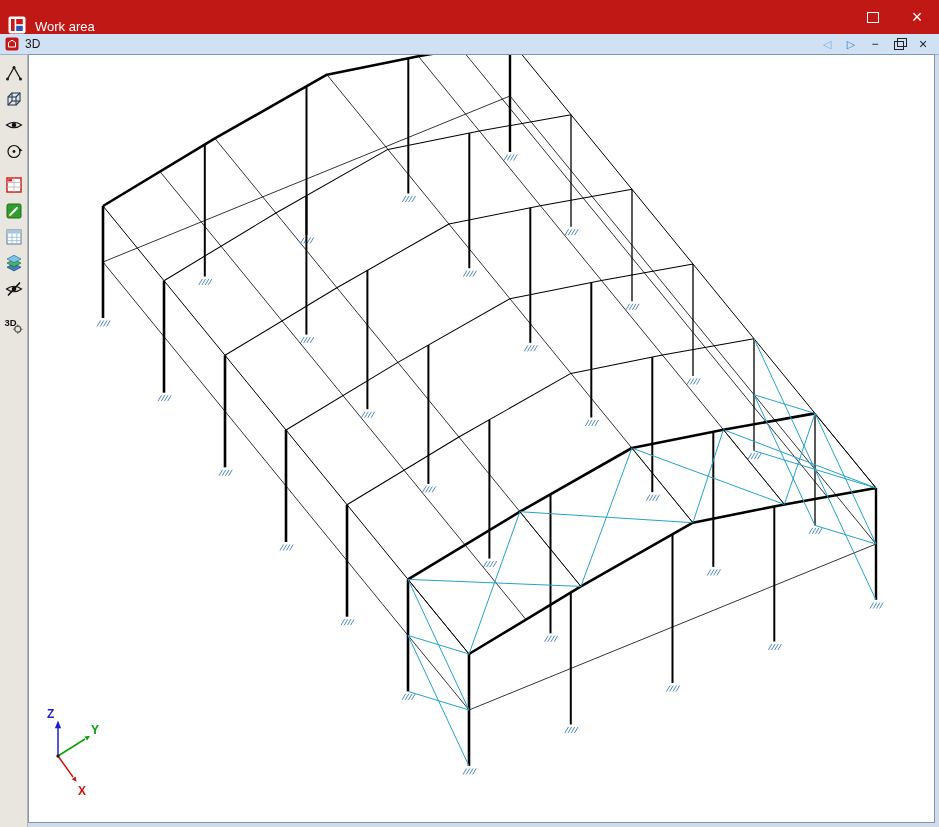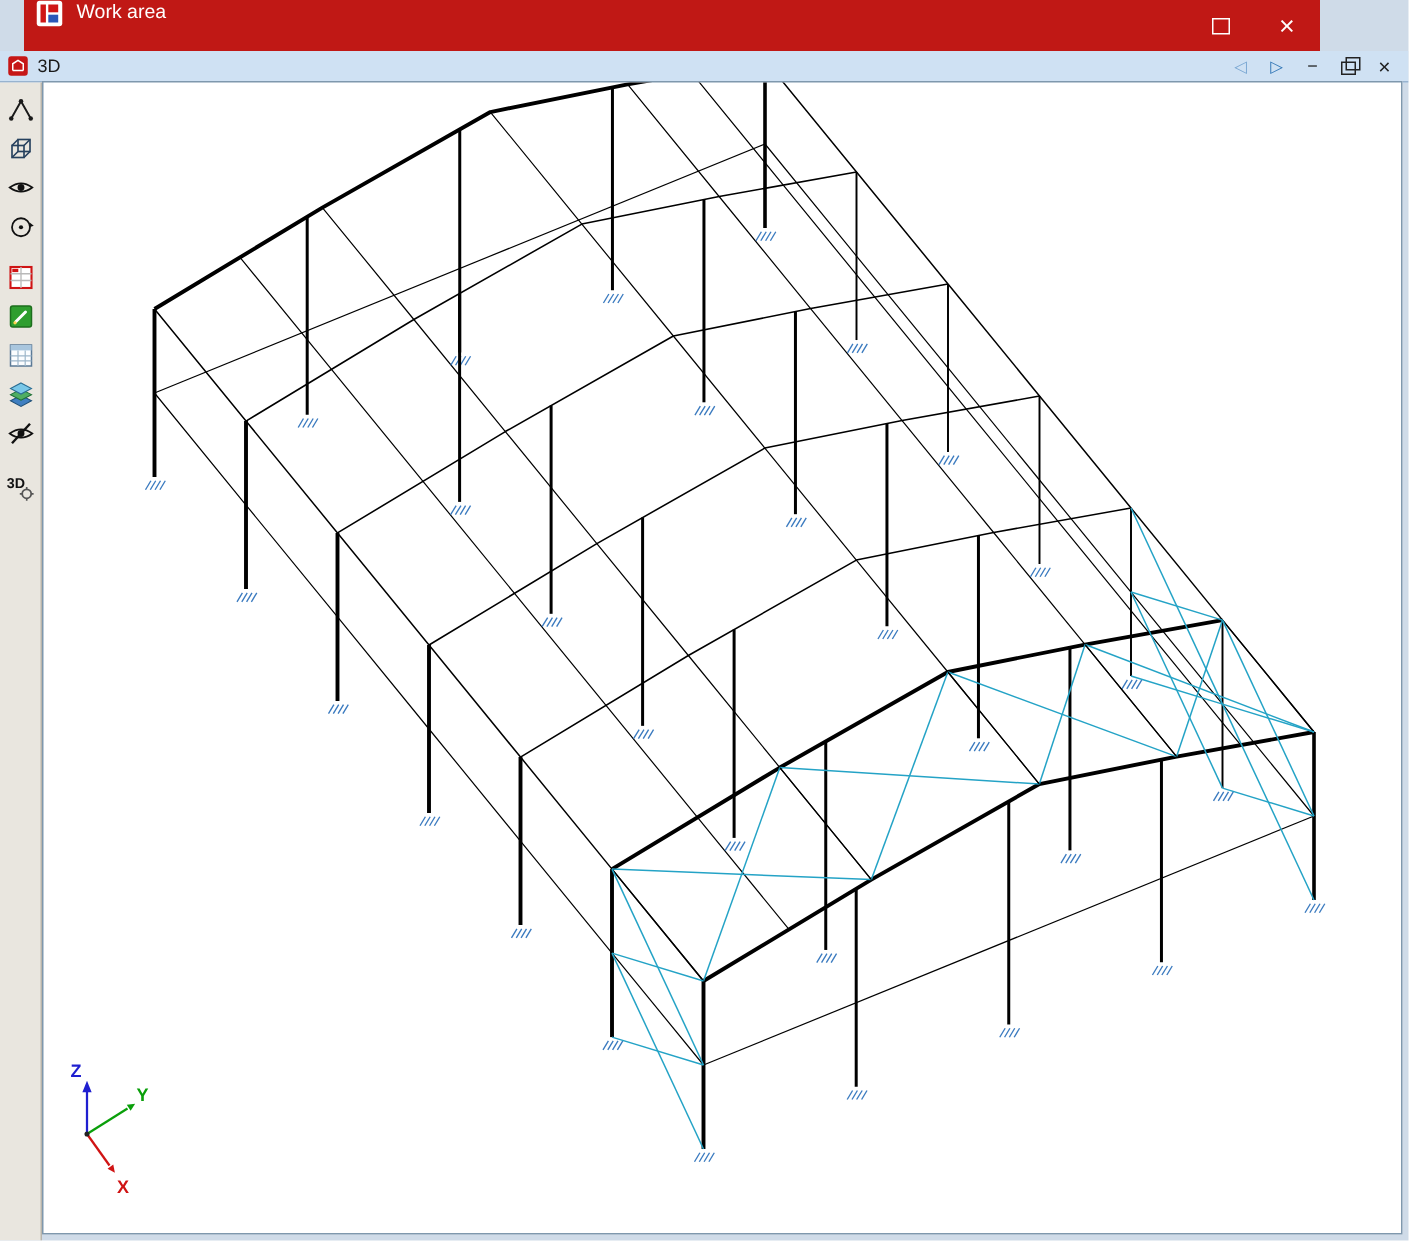--- a/index.html
+++ b/index.html
@@ -1,19 +1,19 @@
 <!DOCTYPE html>
 <html><head>
 <meta charset="utf-8">
 <style>
   html,body{margin:0;padding:0;}
   body{width:939px;height:827px;position:relative;overflow:hidden;background:#cfdbe8;
        font-family:"Liberation Sans","DejaVu Sans",sans-serif;-webkit-font-smoothing:antialiased;}
-  .titlebar{position:absolute;left:16px;top:0;width:864px;height:34px;background:#c01815;
-            display:flex;align-items:flex-start;}
+  .titlebar{position:absolute;left:0;top:0;width:939px;height:34px;background:#c01815;
+            display:flex;align-items:flex-end;}
   .app-icon{margin-left:8px;width:18px;height:18px;flex:0 0 auto;display:flex;}
   .win-title{color:#fff;font-size:13px;margin-left:9px;flex:1 1 auto;}
   .tb-btn{width:44px;height:34px;display:flex;align-items:center;justify-content:center;cursor:default;}
   .glyph-max{display:inline-block;width:10px;height:9px;border:1.5px solid #fff;}
   .glyph-close-main{color:#fff;font-size:18px;line-height:18px;}
   .mdibar{position:absolute;left:0;top:34px;width:939px;height:20px;background:#cfe1f3;
           border-bottom:1px solid #98b3cf;display:flex;align-items:center;}
   .mdi-icon{margin-left:5px;display:flex;}
   .mdi-title{font-size:12px;color:#1a1a1a;margin-left:6px;flex:1 1 auto;}
   .mdi-btn{width:24px;height:20px;display:flex;align-items:center;justify-content:center;

